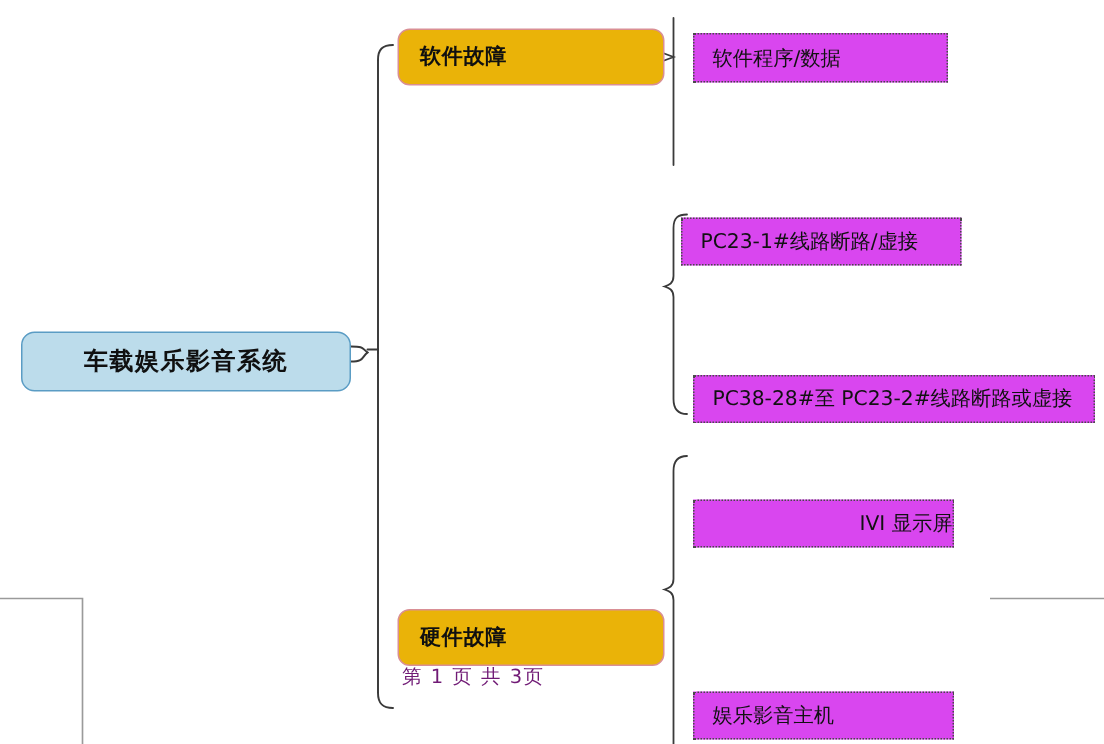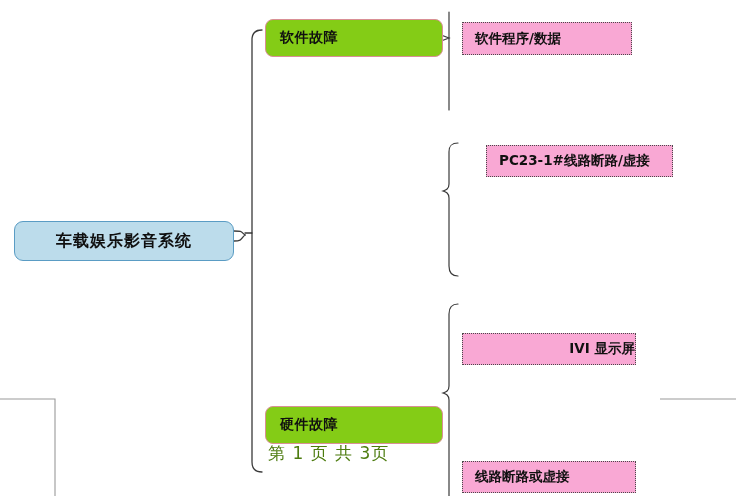--- a/index.html
+++ b/index.html
@@ -33,45 +33,44 @@
     border-radius: 9px;
     justify-content: center;
     font-size: 16px;
     font-weight: bold;
     color: #101010;
     letter-spacing: 1px;
     align-items: center;
   }
   
   .cat-node {
-    background: #84cc16;
+    background: #eab308;
     border: 1px solid #d98f95;
     border-radius: 8px;
     justify-content: flex-start;
     padding-left: 14px;
     font-size: 14px;
     font-weight: bold;
     color: #101010;
     letter-spacing: 0.5px;
   }
   
   .leaf-node {
-    background: #f9a8d4;
+    background: #d946ef;
     border: 1px dotted #4a4a4a;
     justify-content: flex-start;
     padding-left: 12px;
     font-size: 13.5px;
     color: #111111;
     white-space: nowrap;
-    font-weight: bold;
   }
   .footer-text {
     position: absolute;
-    font-size: 17px;
-    color: #4d7c0f;
+    font-size: 13px;
+    color: #701a75;
     letter-spacing: 1px;
     white-space: nowrap;
   }
   svg.overlay {
     position: absolute;
     left: 0; top: 0;
     width: 736px;
     height: 496px;
     pointer-events: none;
   }
@@ -136,29 +135,32 @@
 
 
   <div class="node cat-node" style="left:265px; top:374px; width:178px; height:38px;margin-top:32px;">
     <span>硬件故障</span>
   </div>
 
   <div class="node leaf-node" style="left:462px; top:22px; width:170px; height:33px;">
     <span>软件程序/数据</span>
   </div>
 
-  <div class="node leaf-node" style="left:486px; top:145px; width:187px; height:32px;">
+  <div class="node leaf-node" style="left:454px; top:145px; width:187px; height:32px;">
     <span>PC23-1#线路断路/虚接</span>
   </div>
 
 
+  <div class="node leaf-node" style="left:462px; top:250px; width:268px; height:32px;">
+    <span>PC38-28#至 PC23-2#线路断路或虚接</span>
+  </div>
 
   <div class="node leaf-node" style="left:462px; top:333px; width:174px; height:32px;justify-content:flex-end;">
     <span>IVI 显示屏</span>
   </div>
 
   <div class="node leaf-node" style="left:462px; top:461px; width:174px; height:32px;">
-    <span>线路断路或虚接</span>
+    <span>娱乐影音主机</span>
   </div>
 
   <div class="footer-text" style="left:268px; top:442px;">第 1 页  共 3页</div>
 
 </div>
 
 </body></html>

